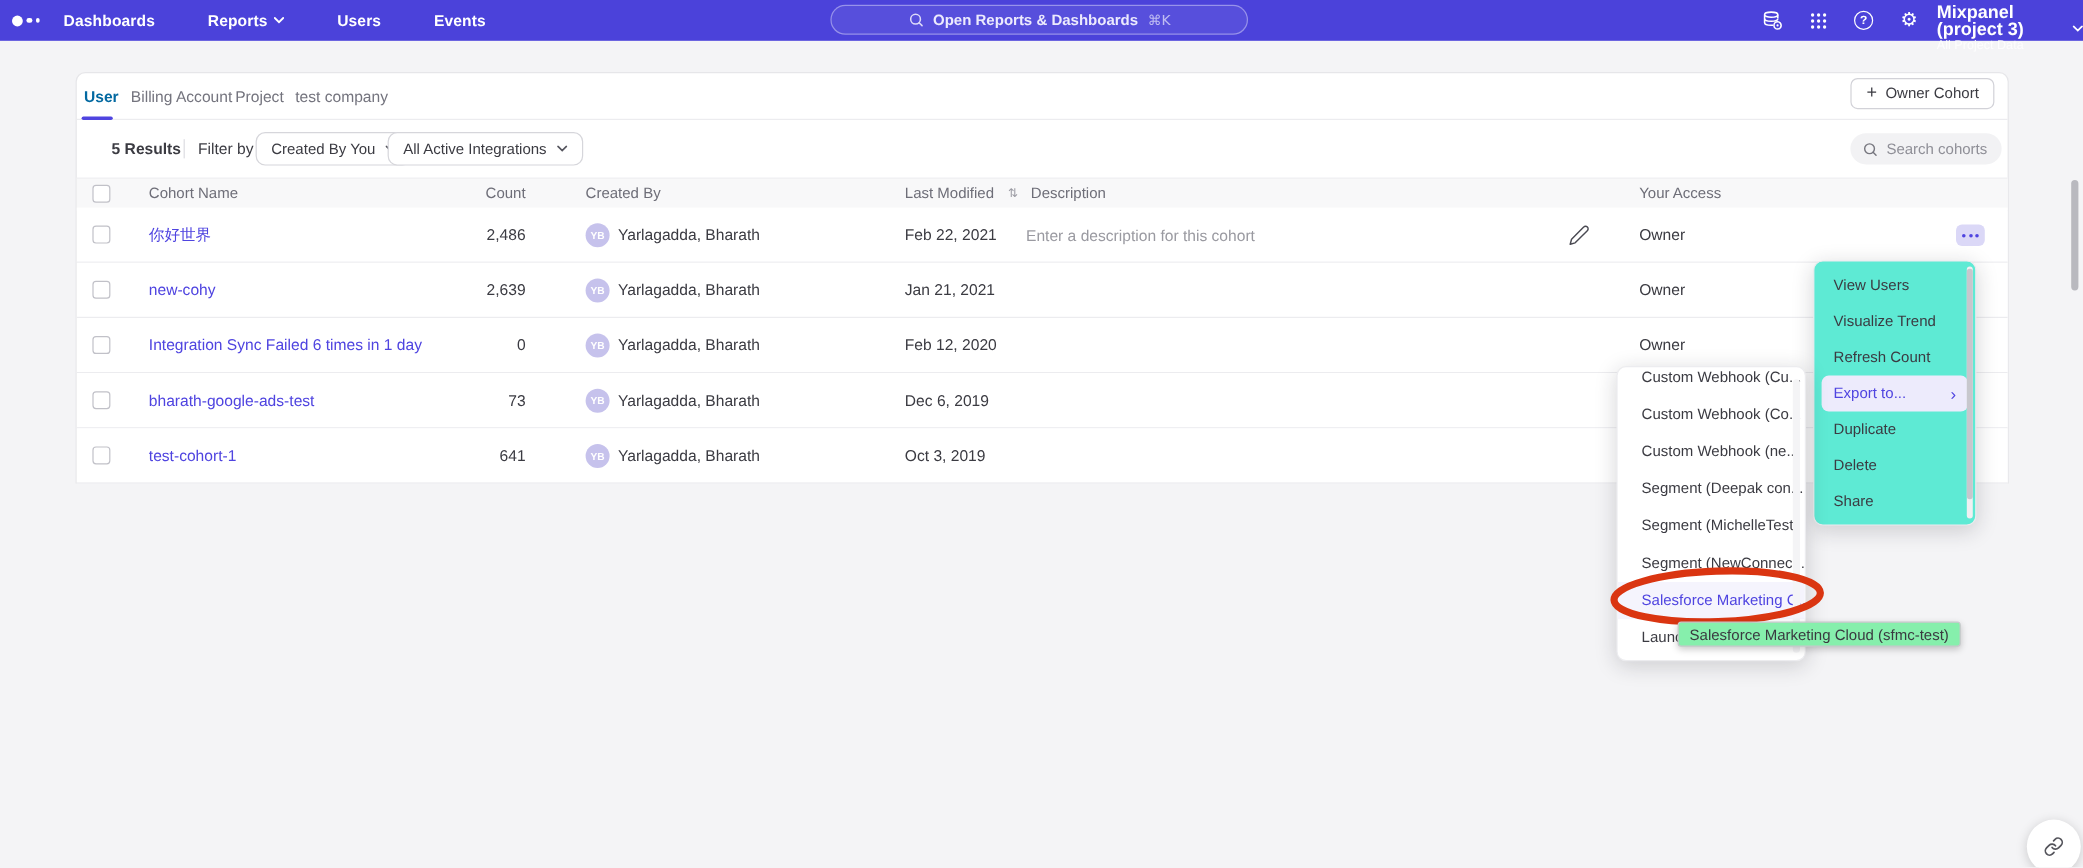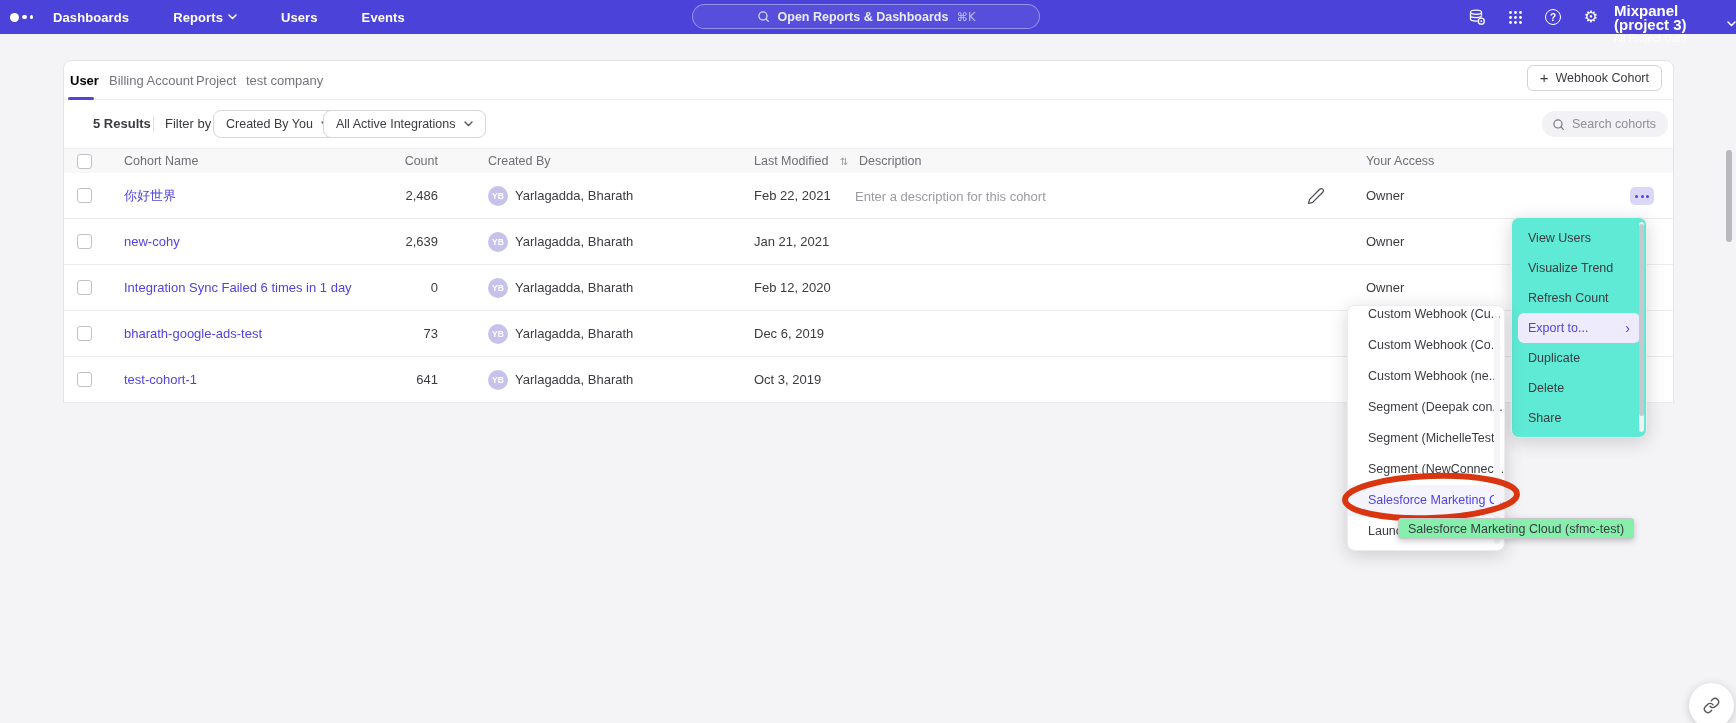--- a/index.html
+++ b/index.html
@@ -25,21 +25,21 @@
   .help-ic { width:16px; height:16px; border:1.4px solid #fff; border-radius:50%; color:#fff; font-size:10px; font-weight:bold; display:flex; align-items:center; justify-content:center; }
   .gear-ic { color:#fff; font-size:16px; font-family:"DejaVu Sans",sans-serif; line-height:1; }
   .project { position:absolute; left:1614px; top:4px; display:flex; align-items:center; gap:10px; color:#fff; cursor:pointer; }
   .project .pline1 { font-size:15px; font-weight:bold; line-height:14px; }
   .project .pline2 { font-size:10.5px; opacity:.85; line-height:12px; }
 
   
   .card { position:absolute; left:63px; top:60px; width:1611px; height:343px; background:#fff; border:1px solid #e6e6e9; border-radius:8px 8px 0 0; z-index:1; }
   .tabs-row { position:absolute; left:0; top:0; width:100%; height:39px; border-bottom:1px solid #ececef; }
   .tab { position:absolute; top:0; height:39px; line-height:39px; font-size:13px; color:#74747e; cursor:pointer; }
-  .tab.active { color:#000000; font-weight:bold; }
+  .tab.active { color:#0369a1; font-weight:bold; }
   .tab-underline { position:absolute; left:4px; top:36px; width:26px; height:3px; background:#4f44e0; border-radius:2px; }
   .t-user { left:6px; } .t-billing { left:45px; } .t-project { left:132px; } .t-company { left:182px; }
   .create-btn { position:absolute; right:11px; top:4px; height:26px; padding:0 12px; background:#fff; border:1px solid #d2d2d8; border-radius:6px; display:flex; align-items:center; gap:7px; font-size:12.5px; color:#3b3b42; cursor:pointer; }
   .create-btn .plus { font-size:15px; color:#3b3b42; line-height:1; margin-top:-1px; }
 
   .filter-row { position:absolute; left:0; top:39px; width:100%; height:48px; }
   .f-results { position:absolute; left:29px; top:0; height:48px; line-height:48px; font-size:13px; font-weight:bold; color:#3b3b42; }
   .f-divider { position:absolute; left:89px; top:16px; width:1px; height:16px; background:#dcdce1; }
   .f-label { position:absolute; left:101px; top:0; height:48px; line-height:48px; font-size:13px; color:#3b3b42; }
   .f-btn { position:absolute; top:10px; height:28px; border:1px solid #d6d6db; border-radius:8px; background:#fff; display:flex; align-items:center; gap:8px; padding:0 12px; font-size:12.5px; color:#3b3b42; cursor:pointer; }
@@ -178,21 +178,21 @@
 
   <div class="card">
     <div class="tabs-row">
       <span class="tab active t-user">User</span>
       <span class="tab-underline"></span>
       <span class="tab t-billing">Billing Account</span>
       <span class="tab t-project">Project</span>
       <span class="tab t-company">test company</span>
       <span class="create-btn">
           <span class="plus">+</span>
-          <span>Webhook Cohort</span>
+          <span>Owner Cohort</span>
         </span>
     </div>
 
     <div class="filter-row">
       <span class="f-results">5 Results</span>
       <span class="f-divider"></span>
       <span class="f-label">Filter by</span>
       <span class="f-btn f-btn1">
           <span>Created By You</span>
           <span class="chev">

